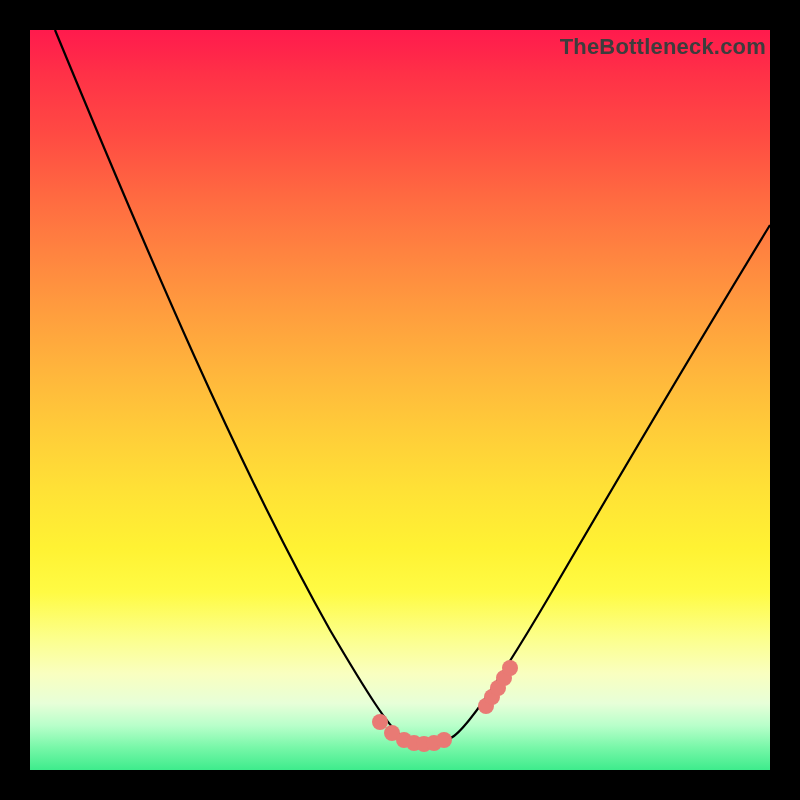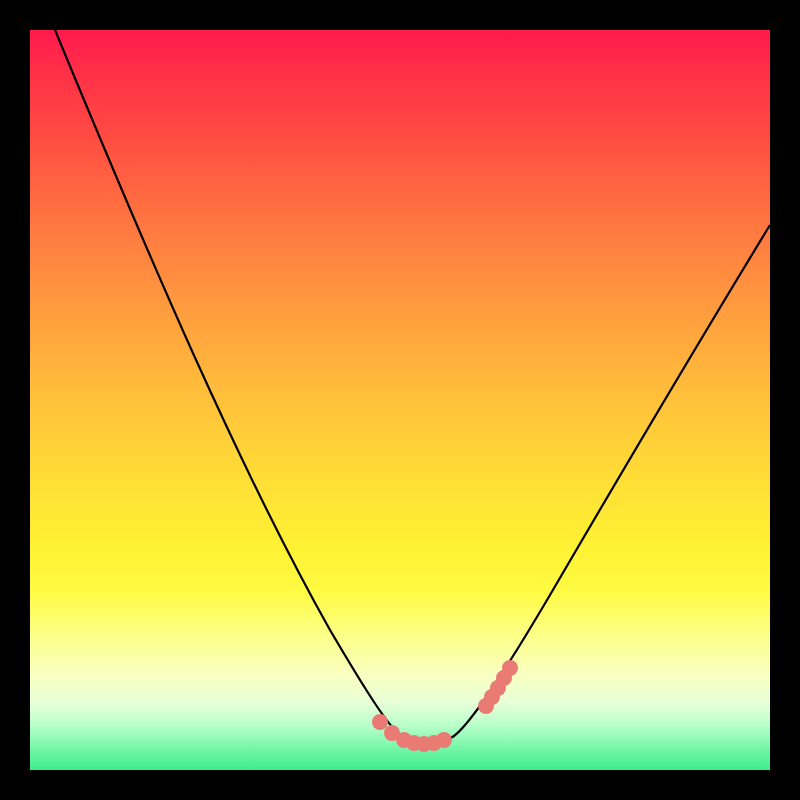--- a/index.html
+++ b/index.html
@@ -41,13 +41,14 @@
         <circle cx="394" cy="714" r="8" fill="#e97a74"></circle>
         <circle cx="404" cy="713" r="8" fill="#e97a74"></circle>
         <circle cx="414" cy="710" r="8" fill="#e97a74"></circle>
         <circle cx="456" cy="676" r="8" fill="#e97a74"></circle>
         <circle cx="462" cy="667" r="8" fill="#e97a74"></circle>
         <circle cx="468" cy="658" r="8" fill="#e97a74"></circle>
         <circle cx="474" cy="648" r="8" fill="#e97a74"></circle>
         <circle cx="480" cy="638" r="8" fill="#e97a74"></circle>
       </g>
   </svg>
+  <div class="water">TheBottleneck.com</div>
 </div>
 
 </body></html>

